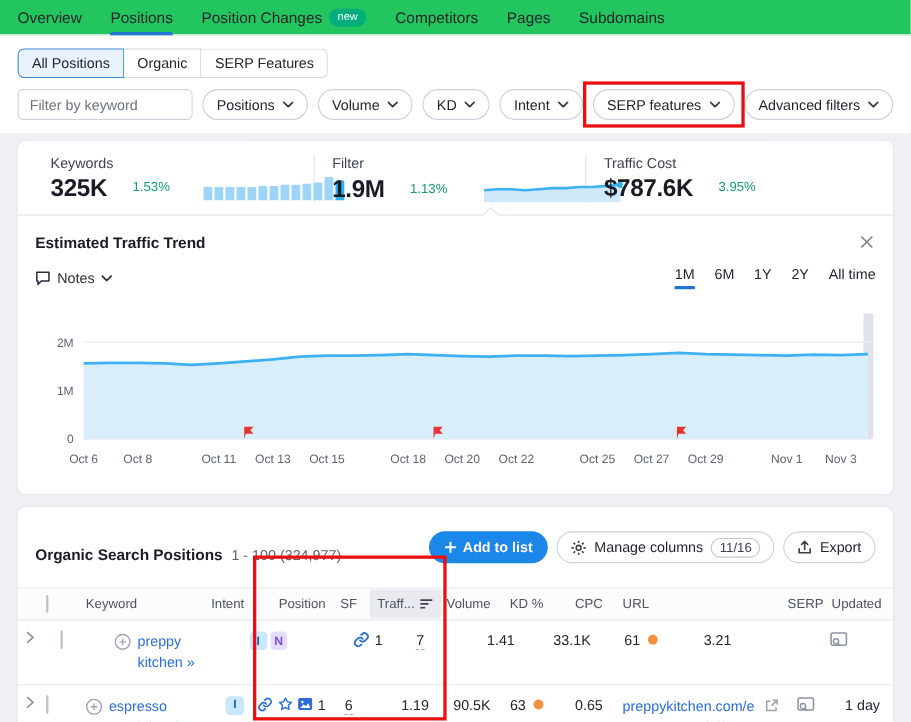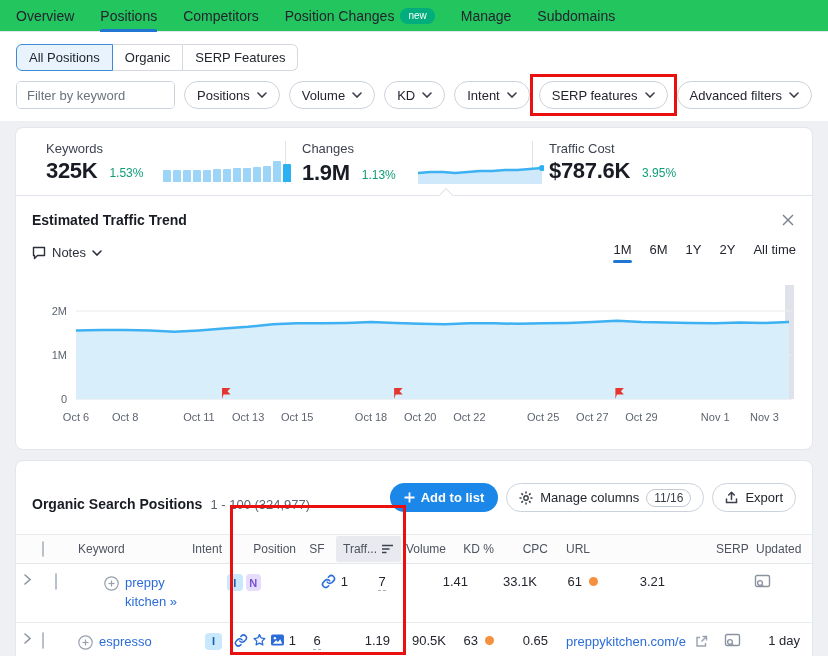--- a/index.html
+++ b/index.html
@@ -34,21 +34,21 @@
   
   .main { padding:6px 15px 0; }
   .card { background:#fff; border:1px solid #e3e6eb; border-radius:8px; }
   
   .stats-row { display:flex; padding:13px 0 11px; }
   .stat { padding-left:30px; }
   .stat-1 { width:270px; border-right:1px solid #e0e3e9; }
   .stat-2 { width:247px; border-right:1px solid #e0e3e9; padding-left:16px; }
   .stat-3 { flex:1; padding-left:16px; }
   .stat-label { font-size:13px; color:#3d4350; margin-bottom:4px; }
-  .stat-value-row { display:flex; align-items:flex-end; gap:12px; }
+  .stat-value-row { display:flex; align-items:center; gap:23px; }
   .stat-value { font-size:22px; font-weight:bold; color:#191c24; letter-spacing:-.3px; line-height:1; }
   .stat-change { font-size:12px; color:#0f9d76; margin-bottom:2px; }
   .sparkbars { display:flex; align-items:flex-end; gap:2px; height:22px; margin-left:8px; }
   .sparkbars div { width:8px; border-radius:1px 1px 0 0; }
   
   .trend { position:relative; border-top:1px solid #e0e3e9; padding:16px 16px 12px; }
   .trend .caret { position:absolute; left:425px; top:-6px; width:10px; height:10px; background:#fff; border-left:1px solid #e0e3e9; border-top:1px solid #e0e3e9; transform:rotate(45deg); }
   .trend-head { display:flex; align-items:flex-start; }
   .trend-title { font-size:14px; font-weight:bold; color:#191c24; }
   .close-btn { margin-left:auto; cursor:pointer; line-height:0; padding:2px; }
@@ -106,28 +106,28 @@
 
 <div class="header-block">
   <div class="nav">
     <a class="nav-item">
         <span>Overview</span>
       </a>
     <a class="nav-item active">
         <span>Positions</span>
       </a>
     <a class="nav-item">
-        <span>Competitors</span>
-      </a>
-    <a class="nav-item">
       <span>Position Changes</span>
       <span class="badge-new">new</span>
     </a>
     <a class="nav-item">
-        <span>Manage</span>
+        <span>Competitors</span>
+      </a>
+    <a class="nav-item">
+        <span>Pages</span>
       </a>
     <a class="nav-item">
         <span>Subdomains</span>
       </a>
   </div>
 
   <div class="segments">
     <div class="segment-group">
       <button class="segment active">All Positions</button>
       <button class="segment">Organic</button>
@@ -202,21 +202,21 @@
               <div style="height: 14px; background: rgb(157, 213, 248);"></div>
               <div style="height: 14px; background: rgb(157, 213, 248);"></div>
               <div style="height: 15px; background: rgb(157, 213, 248);"></div>
               <div style="height: 16px; background: rgb(157, 213, 248);"></div>
               <div style="height: 21px; background: rgb(157, 213, 248);"></div>
               <div style="height: 18px; background: rgb(43, 176, 242);"></div>
             </span>
         </div>
       </div>
       <div class="stat stat-2">
-        <div class="stat-label">Changes</div>
+        <div class="stat-label">Filter</div>
         <div class="stat-value-row">
           <span class="stat-value">1.9M</span>
           <span class="stat-change">1.13%</span>
           <span id="traffic-spark" style="margin-left:8px">
               <svg width="128" height="24">
                 <polygon points="2,24 2,13 14.4,12 26.8,12 39.2,13 51.6,12 64,11 76.4,11 88.8,10 101.2,10 113.60000000000001,9 126,8 126,24" fill="#cfe9fb"></polygon>
                 <polyline points="2,13 14.4,12 26.8,12 39.2,13 51.6,12 64,11 76.4,11 88.8,10 101.2,10 113.60000000000001,9 126,8" fill="none" stroke="#3eb1f2" stroke-width="2.4"></polyline>
                 <circle cx="126" cy="8" r="3" fill="#2bb0f2"></circle>
               </svg>
             </span>

